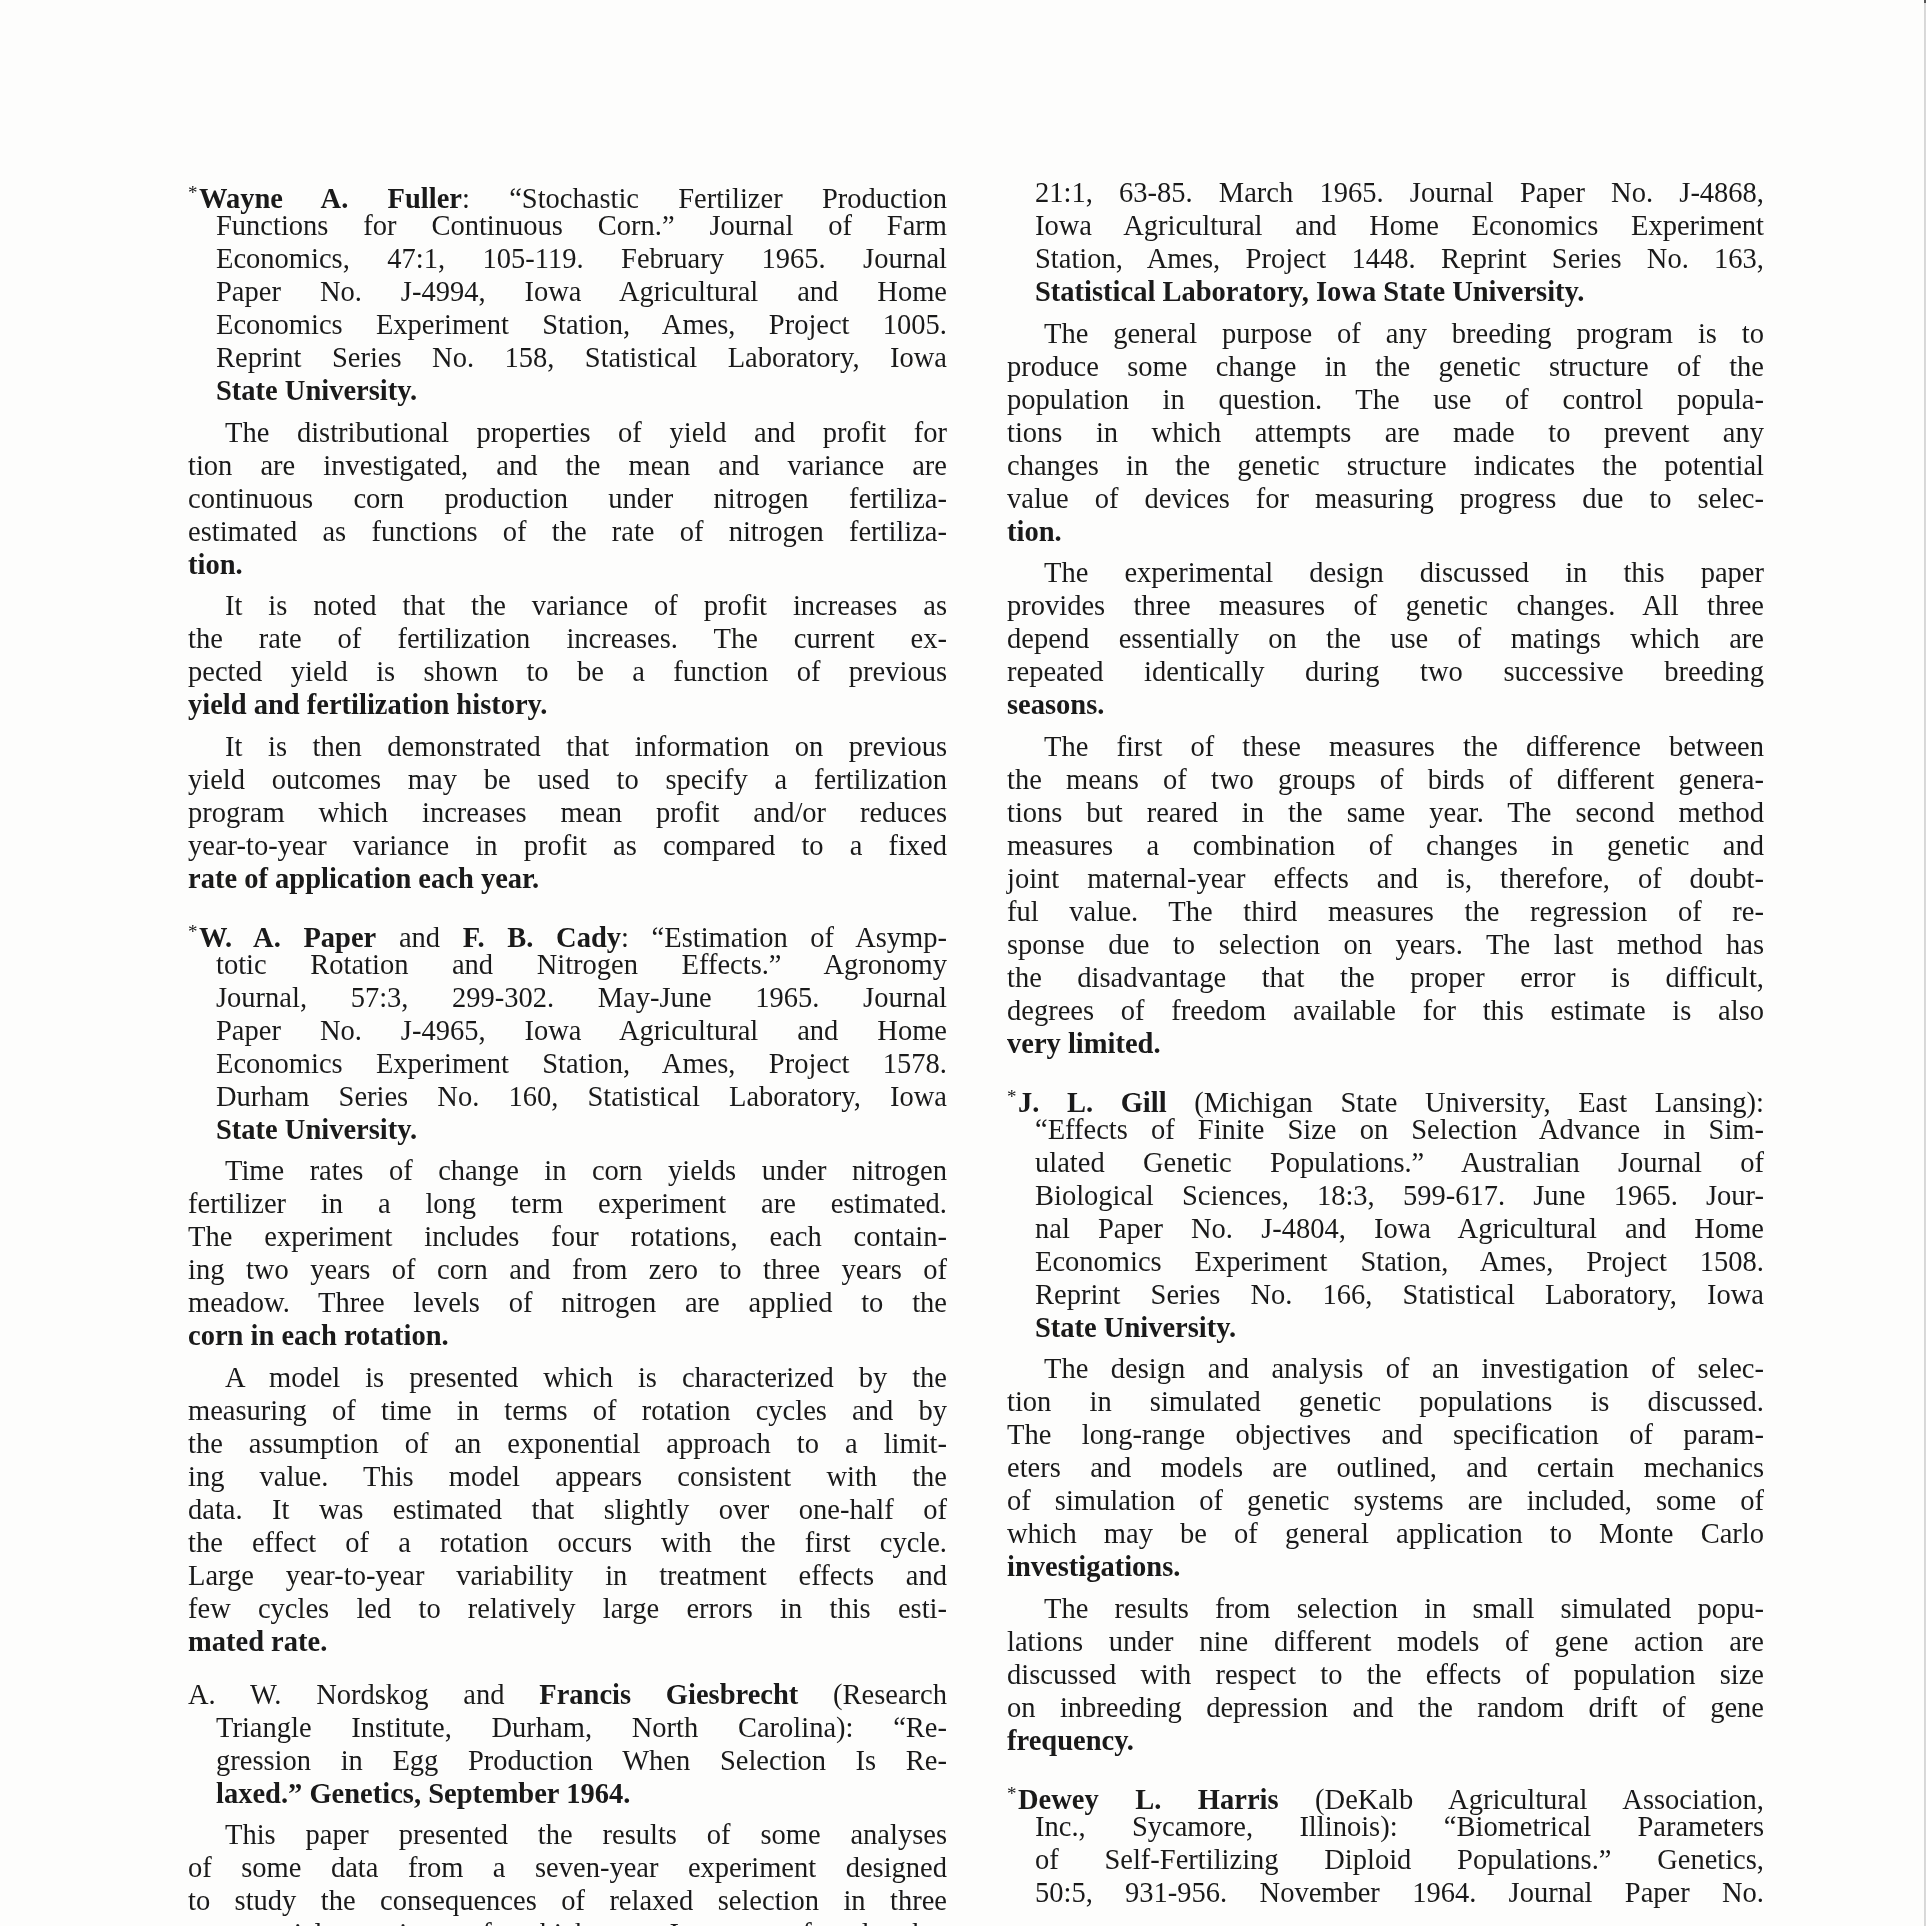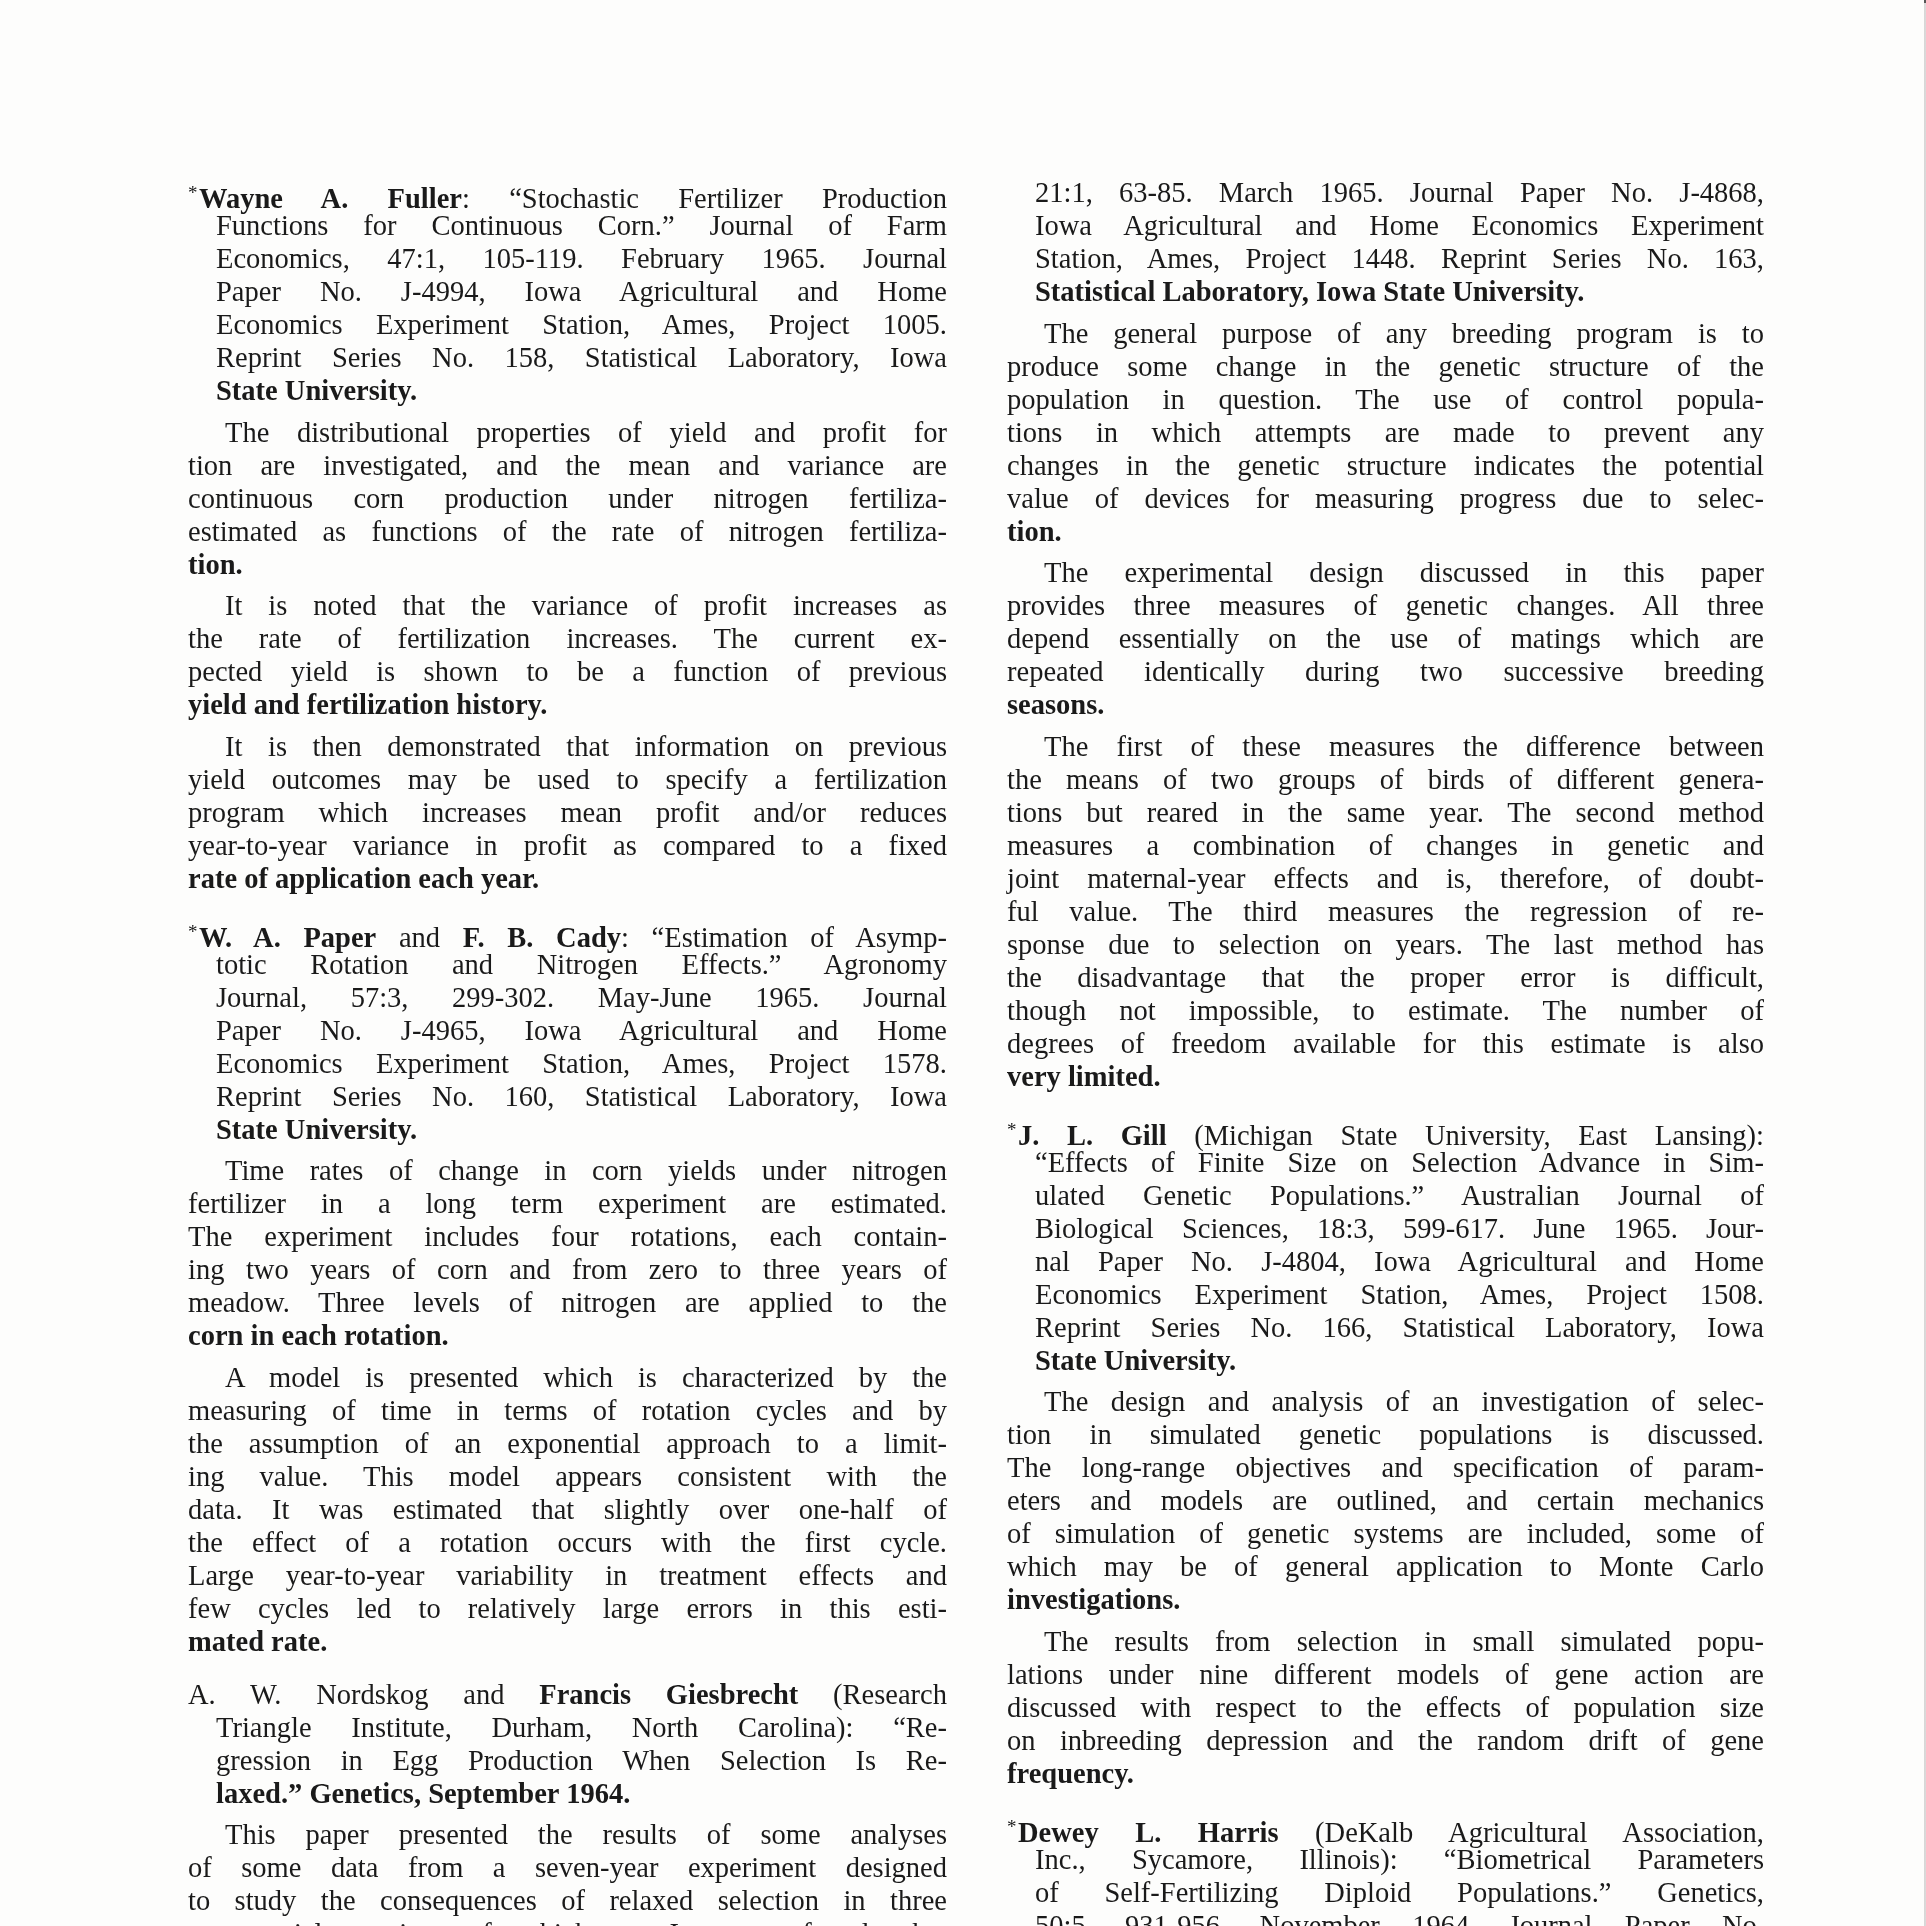--- a/index.html
+++ b/index.html
@@ -75,21 +75,21 @@
     <span class="line">year-to-year variance in profit as compared to a fixed</span>
     <span class="line last">rate of application each year.</span>
   </div>
 
   <div class="block citation">
     <span class="line first"><span class="star">*</span><b>W. A. Paper</b><span> and </span><b>F. B. Cady</b><span>: “Estimation of Asymp-</span></span>
     <span class="line">totic Rotation and Nitrogen Effects.” Agronomy</span>
     <span class="line">Journal, 57:3, 299-302. May-June 1965. Journal</span>
     <span class="line">Paper No. J-4965, Iowa Agricultural and Home</span>
     <span class="line">Economics Experiment Station, Ames, Project 1578.</span>
-    <span class="line">Reprint Series No. 160, Statistical Laboratory, Iowa</span>
+    <span class="line">Durham Series No. 160, Statistical Laboratory, Iowa</span>
     <span class="line last">State University.</span>
   </div>
 
   <div class="block para">
     <span class="line first">Time rates of change in corn yields under nitrogen</span>
     <span class="line">fertilizer in a long term experiment are estimated.</span>
     <span class="line">The experiment includes four rotations, each contain-</span>
     <span class="line">ing two years of corn and from zero to three years of</span>
     <span class="line">meadow. Three levels of nitrogen are applied to the</span>
     <span class="line last">corn in each rotation.</span>
@@ -153,21 +153,20 @@
 
   <div class="block para gap-large">
     <span class="line first">The first of these measures the difference between</span>
     <span class="line">the means of two groups of birds of different genera-</span>
     <span class="line">tions but reared in the same year. The second method</span>
     <span class="line">measures a combination of changes in genetic and</span>
     <span class="line">joint maternal-year effects and is, therefore, of doubt-</span>
     <span class="line">ful value. The third measures the regression of re-</span>
     <span class="line">sponse due to selection on years. The last method has</span>
     <span class="line">the disadvantage that the proper error is difficult,</span>
-    <span class="line">though not impossible, to estimate. The number of</span>
     <span class="line">degrees of freedom available for this estimate is also</span>
     <span class="line last">very limited.</span>
   </div>
 
   <div class="block citation">
     <span class="line first"><span class="star">*</span><b>J. L. Gill</b><span> (Michigan State University, East Lansing):</span></span>
     <span class="line">“Effects of Finite Size on Selection Advance in Sim-</span>
     <span class="line">ulated Genetic Populations.” Australian Journal of</span>
     <span class="line">Biological Sciences, 18:3, 599-617. June 1965. Jour-</span>
     <span class="line">nal Paper No. J-4804, Iowa Agricultural and Home</span>

